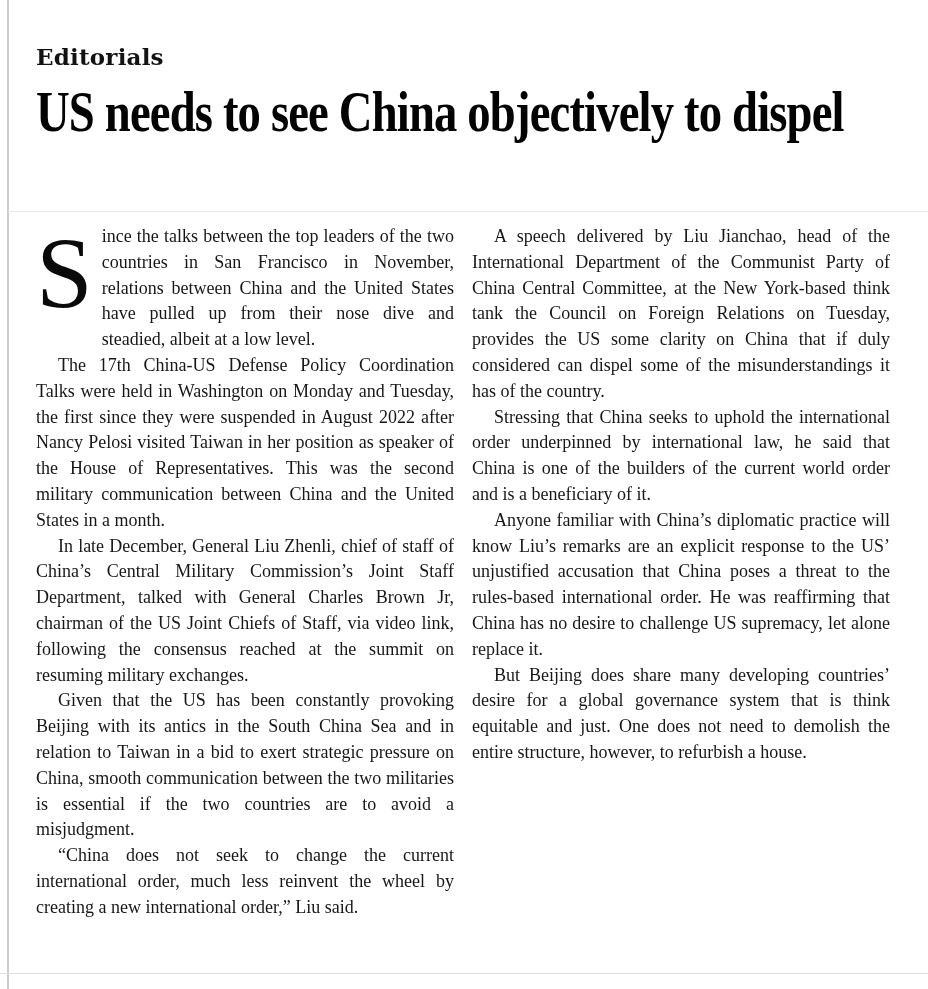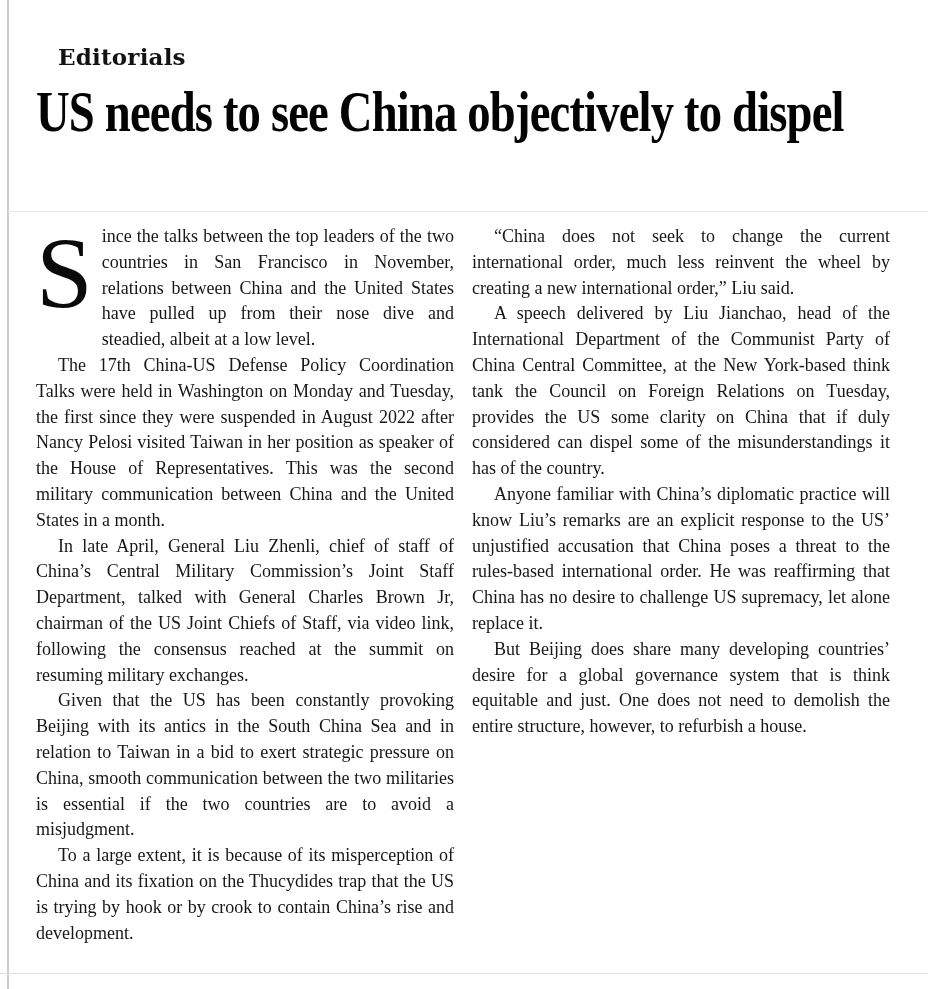--- a/index.html
+++ b/index.html
@@ -17,21 +17,21 @@
   }
   .bottom-rule {
     position:absolute; left:0; right:0; top:973px; height:1px;
     background:#dddddd;
   }
   .content { position:absolute; left:36px; top:0; width:854px; }
   .kicker {
     margin-top:44px;
     font-family:"DejaVu Serif", serif;
     font-weight:bold; font-size:23px; line-height:26px;
-    color:#121212; letter-spacing:0.2px;margin-left:22px;
+    color:#121212; letter-spacing:0.2px;
   }
   h1.headline { margin:16px 0 0 0; padding:0; }
   .hl-row { height:52px; }
   .hl-line {
     display:inline-block; white-space:nowrap;
     font-family:"Liberation Serif", serif; font-weight:bold;
     font-size:56px; line-height:52px; letter-spacing:-1px;
     color:#030303; transform-origin:left center;
   }
   .article {
@@ -64,21 +64,21 @@
     <h1 class="headline">
       <div class="hl-row">
         <span class="hl-line" style="transform: scaleX(0.83299);">US needs to see China objectively to dispel</span>
       </div>
     </h1>
   </div>
 
   <div class="article">
       <p class="first"><span class="dropcap">S</span>ince the talks between the top leaders of the two countries in San Francisco in November, relations between China and the United States have pulled up from their nose dive and steadied, albeit at a low level.</p>
       <p>The 17th China-US Defense Policy Coordination Talks were held in Washington on Monday and Tuesday, the first since they were suspended in August 2022 after Nancy Pelosi visited Taiwan in her position as speaker of the House of Representatives. This was the second military communication between China and the United States in a month.</p>
-      <p>In late April, General Liu Zhenli, chief of staff of China’s Central Military Commission’s Joint Staff Department, talked with General Charles Brown Jr, chairman of the US Joint Chiefs of Staff, via video link, following the consensus reached at the summit on resuming military exchanges.</p>
+      <p>In late December, General Liu Zhenli, chief of staff of China’s Central Military Commission’s Joint Staff Department, talked with General Charles Brown Jr, chairman of the US Joint Chiefs of Staff, via video link, following the consensus reached at the summit on resuming military exchanges.</p>
       <p>Given that the US has been constantly provoking Beijing with its antics in the South China Sea and in relation to Taiwan in a bid to exert strategic pressure on China, smooth communication between the two militaries is essential if the two countries are to avoid a misjudgment.</p>
-      <p>To a large extent, it is because of its misperception of China and its fixation on the Thucydides trap that the US is trying by hook or by crook to contain China’s rise and development.</p>
       <p>“China does not seek to change the current international order, much less reinvent the wheel by creating a new international order,” Liu said.</p>
       <p>A speech delivered by Liu Jianchao, head of the International Department of the Communist Party of China Central Committee, at the New York-based think tank the Council on Foreign Relations on Tuesday, provides the US some clarity on China that if duly considered can dispel some of the misunderstandings it has of the country.</p>
+      <p>Stressing that China seeks to uphold the international order underpinned by international law, he said that China is one of the builders of the current world order and is a beneficiary of it.</p>
       <p>Anyone familiar with China’s diplomatic practice will know Liu’s remarks are an explicit response to the US’ unjustified accusation that China poses a threat to the rules-based international order. He was reaffirming that China has no desire to challenge US supremacy, let alone replace it.</p>
       <p>But Beijing does share many developing countries’ desire for a global governance system that is think equitable and just. One does not need to demolish the entire structure, however, to refurbish a house.</p>
     </div>
 </div>
 
 </body></html>

